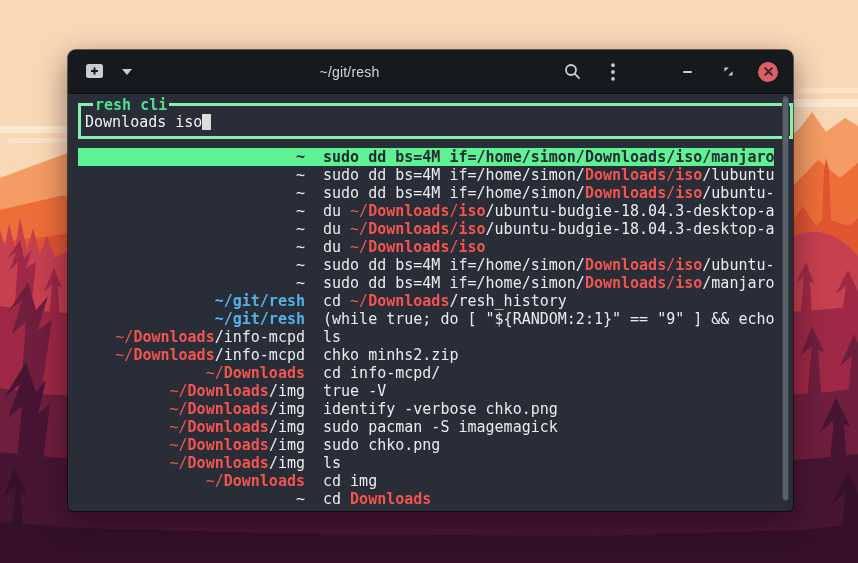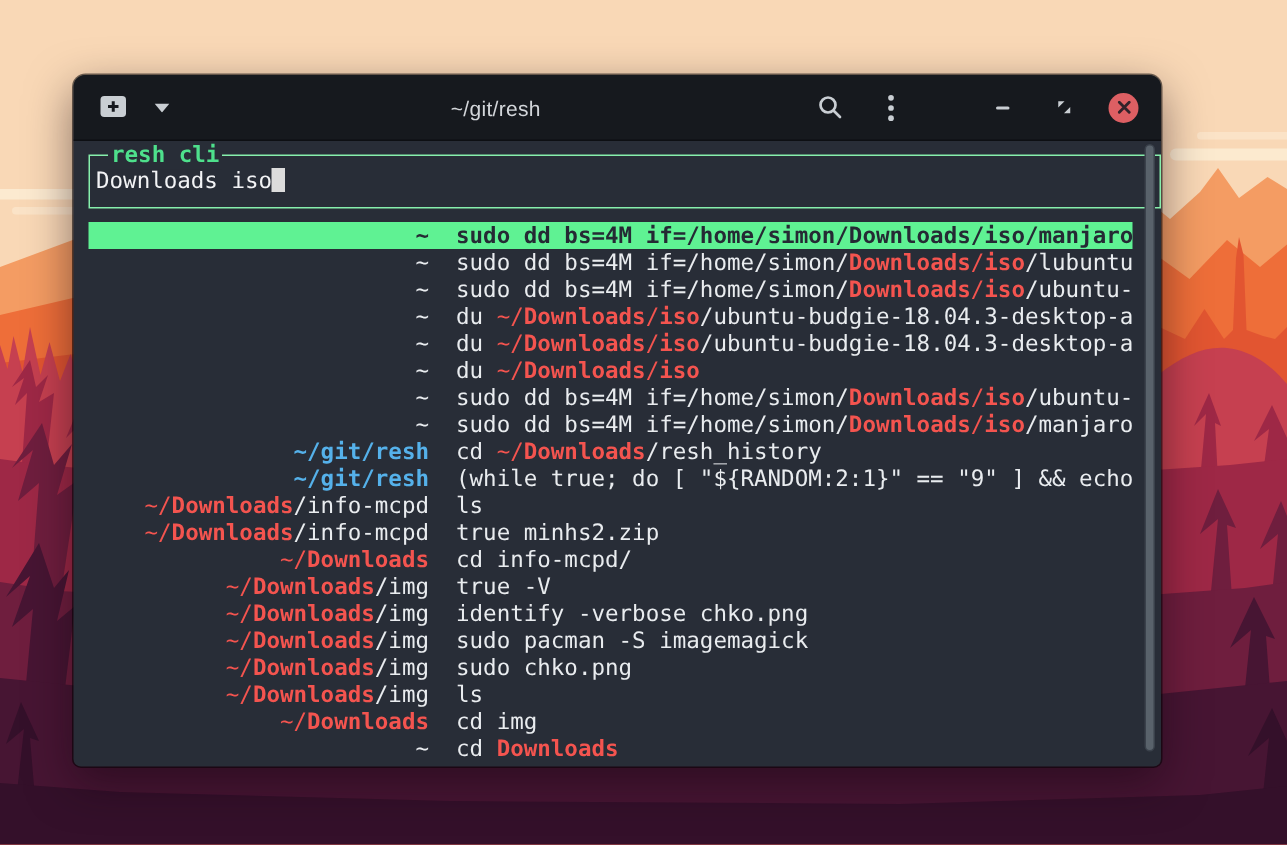--- a/index.html
+++ b/index.html
@@ -5,39 +5,39 @@
   :root{
     --term-bg:#282d37; --header-bg:#16191e; --sel-green:#5ff293; --sel-text:#252a34;
     --match-red:#f4544f; --dir-blue:#55b1ea; --fg:#e9ecef; --icon:#c9ced3;
   }
   *{box-sizing:border-box;margin:0;padding:0}
   html,body{width:858px;height:563px;overflow:hidden;background:#f9d8b6;
     font-family:"Liberation Sans",sans-serif;}
   .wallpaper{position:absolute;left:0;top:0;width:858px;height:563px;}
 
   
-  .window{position:absolute;left:49px;top:50px;width:725px;height:461px;
+  .window{position:absolute;left:68px;top:50px;width:725px;height:461px;
     border-radius:8px 8px 5px 5px;box-shadow:0 10px 30px rgba(20,5,15,.5),0 0 0 1px rgba(0,0,0,.55);
     overflow:hidden;background:var(--term-bg);}
   .titlebar{height:44px;background:var(--header-bg);display:flex;align-items:center;
     border-bottom:1px solid #0d0f13;padding:0 15px;}
   .tb-left{display:flex;align-items:center;gap:11px;}
   .tb-title{flex:1;text-align:center;color:#d3d6da;font-size:14px;letter-spacing:.2px;}
   .tb-right{display:flex;align-items:center;gap:19px;}
   .tb-btn{background:none;border:none;display:flex;align-items:center;justify-content:center;
     width:22px;height:22px;cursor:pointer;padding:0;color:var(--icon);}
   .tb-btn svg{display:block}
   .close-btn{width:20px;height:20px;border-radius:50%;background:#dd5f63;}
   .min-glyph{width:9px;height:2px;background:var(--icon);border-radius:1px;}
   .spacer1{width:14px}
 
   
   .term{position:relative;height:416px;padding:9px 0 0 10px;
     font-family:"DejaVu Sans Mono","Liberation Mono",monospace;font-size:15px;line-height:18px;}
-  .searchbox{position:relative;height:36px;border:1px solid #86efac;}
+  .searchbox{position:relative;height:36px;border:3px solid #86efac;}
   .boxlabel{position:absolute;top:-10px;left:12px;background:var(--term-bg);
     color:#4ee08c;font-weight:bold;padding:0 2px;font-size:15px;line-height:19px;}
   .query-line{padding:7px 0 0 4px;color:#f2f3f5;white-space:pre;}
   .cursor{display:inline-block;width:9px;height:16px;background:#dcdcdc;vertical-align:-3px;}
 
   .rows{margin-top:9px;width:696px;}
   .row{height:18px;display:flex;white-space:pre;}
   .ctx{width:227px;flex:none;text-align:right;overflow:hidden;color:var(--fg);}
   .gap{width:18px;flex:none;}
   .cmd{flex:1;overflow:hidden;color:var(--fg);}
@@ -151,21 +151,21 @@
         <div class="row"><span class="ctx"><span>~</span></span><span class="gap"></span><span class="cmd"><span>sudo dd bs=4M if=/home/simon/</span><span class="seg-m">Downloads</span><span class="seg-r">/</span><span class="seg-m">iso</span><span>/lubuntu</span></span></div>
         <div class="row"><span class="ctx"><span>~</span></span><span class="gap"></span><span class="cmd"><span>sudo dd bs=4M if=/home/simon/</span><span class="seg-m">Downloads</span><span class="seg-r">/</span><span class="seg-m">iso</span><span>/ubuntu-</span></span></div>
         <div class="row"><span class="ctx"><span>~</span></span><span class="gap"></span><span class="cmd"><span>du </span><span class="seg-r">~/</span><span class="seg-m">Downloads</span><span class="seg-r">/</span><span class="seg-m">iso</span><span>/ubuntu-budgie-18.04.3-desktop-a</span></span></div>
         <div class="row"><span class="ctx"><span>~</span></span><span class="gap"></span><span class="cmd"><span>du </span><span class="seg-r">~/</span><span class="seg-m">Downloads</span><span class="seg-r">/</span><span class="seg-m">iso</span><span>/ubuntu-budgie-18.04.3-desktop-a</span></span></div>
         <div class="row"><span class="ctx"><span>~</span></span><span class="gap"></span><span class="cmd"><span>du </span><span class="seg-r">~/</span><span class="seg-m">Downloads</span><span class="seg-r">/</span><span class="seg-m">iso</span></span></div>
         <div class="row"><span class="ctx"><span>~</span></span><span class="gap"></span><span class="cmd"><span>sudo dd bs=4M if=/home/simon/</span><span class="seg-m">Downloads</span><span class="seg-r">/</span><span class="seg-m">iso</span><span>/ubuntu-</span></span></div>
         <div class="row"><span class="ctx"><span>~</span></span><span class="gap"></span><span class="cmd"><span>sudo dd bs=4M if=/home/simon/</span><span class="seg-m">Downloads</span><span class="seg-r">/</span><span class="seg-m">iso</span><span>/manjaro</span></span></div>
         <div class="row"><span class="ctx"><span class="seg-d">~/git/resh</span></span><span class="gap"></span><span class="cmd"><span>cd </span><span class="seg-r">~/</span><span class="seg-m">Downloads</span><span>/resh_history</span></span></div>
         <div class="row"><span class="ctx"><span class="seg-d">~/git/resh</span></span><span class="gap"></span><span class="cmd"><span>(while true; do [ "${RANDOM:2:1}" == "9" ] &amp;&amp; echo</span></span></div>
         <div class="row"><span class="ctx"><span class="seg-r">~/</span><span class="seg-m">Downloads</span><span>/info-mcpd</span></span><span class="gap"></span><span class="cmd"><span>ls</span></span></div>
-        <div class="row"><span class="ctx"><span class="seg-r">~/</span><span class="seg-m">Downloads</span><span>/info-mcpd</span></span><span class="gap"></span><span class="cmd"><span>true minhs2.zip</span></span></div>
+        <div class="row"><span class="ctx"><span class="seg-r">~/</span><span class="seg-m">Downloads</span><span>/info-mcpd</span></span><span class="gap"></span><span class="cmd"><span>chko minhs2.zip</span></span></div>
         <div class="row"><span class="ctx"><span class="seg-r">~/</span><span class="seg-m">Downloads</span></span><span class="gap"></span><span class="cmd"><span>cd info-mcpd/</span></span></div>
         <div class="row"><span class="ctx"><span class="seg-r">~/</span><span class="seg-m">Downloads</span><span>/img</span></span><span class="gap"></span><span class="cmd"><span>true -V</span></span></div>
         <div class="row"><span class="ctx"><span class="seg-r">~/</span><span class="seg-m">Downloads</span><span>/img</span></span><span class="gap"></span><span class="cmd"><span>identify -verbose chko.png</span></span></div>
         <div class="row"><span class="ctx"><span class="seg-r">~/</span><span class="seg-m">Downloads</span><span>/img</span></span><span class="gap"></span><span class="cmd"><span>sudo pacman -S imagemagick</span></span></div>
         <div class="row"><span class="ctx"><span class="seg-r">~/</span><span class="seg-m">Downloads</span><span>/img</span></span><span class="gap"></span><span class="cmd"><span>sudo chko.png</span></span></div>
         <div class="row"><span class="ctx"><span class="seg-r">~/</span><span class="seg-m">Downloads</span><span>/img</span></span><span class="gap"></span><span class="cmd"><span>ls</span></span></div>
         <div class="row"><span class="ctx"><span class="seg-r">~/</span><span class="seg-m">Downloads</span></span><span class="gap"></span><span class="cmd"><span>cd img</span></span></div>
         <div class="row"><span class="ctx"><span>~</span></span><span class="gap"></span><span class="cmd"><span>cd </span><span class="seg-m">Downloads</span></span></div>
       </div>
 

